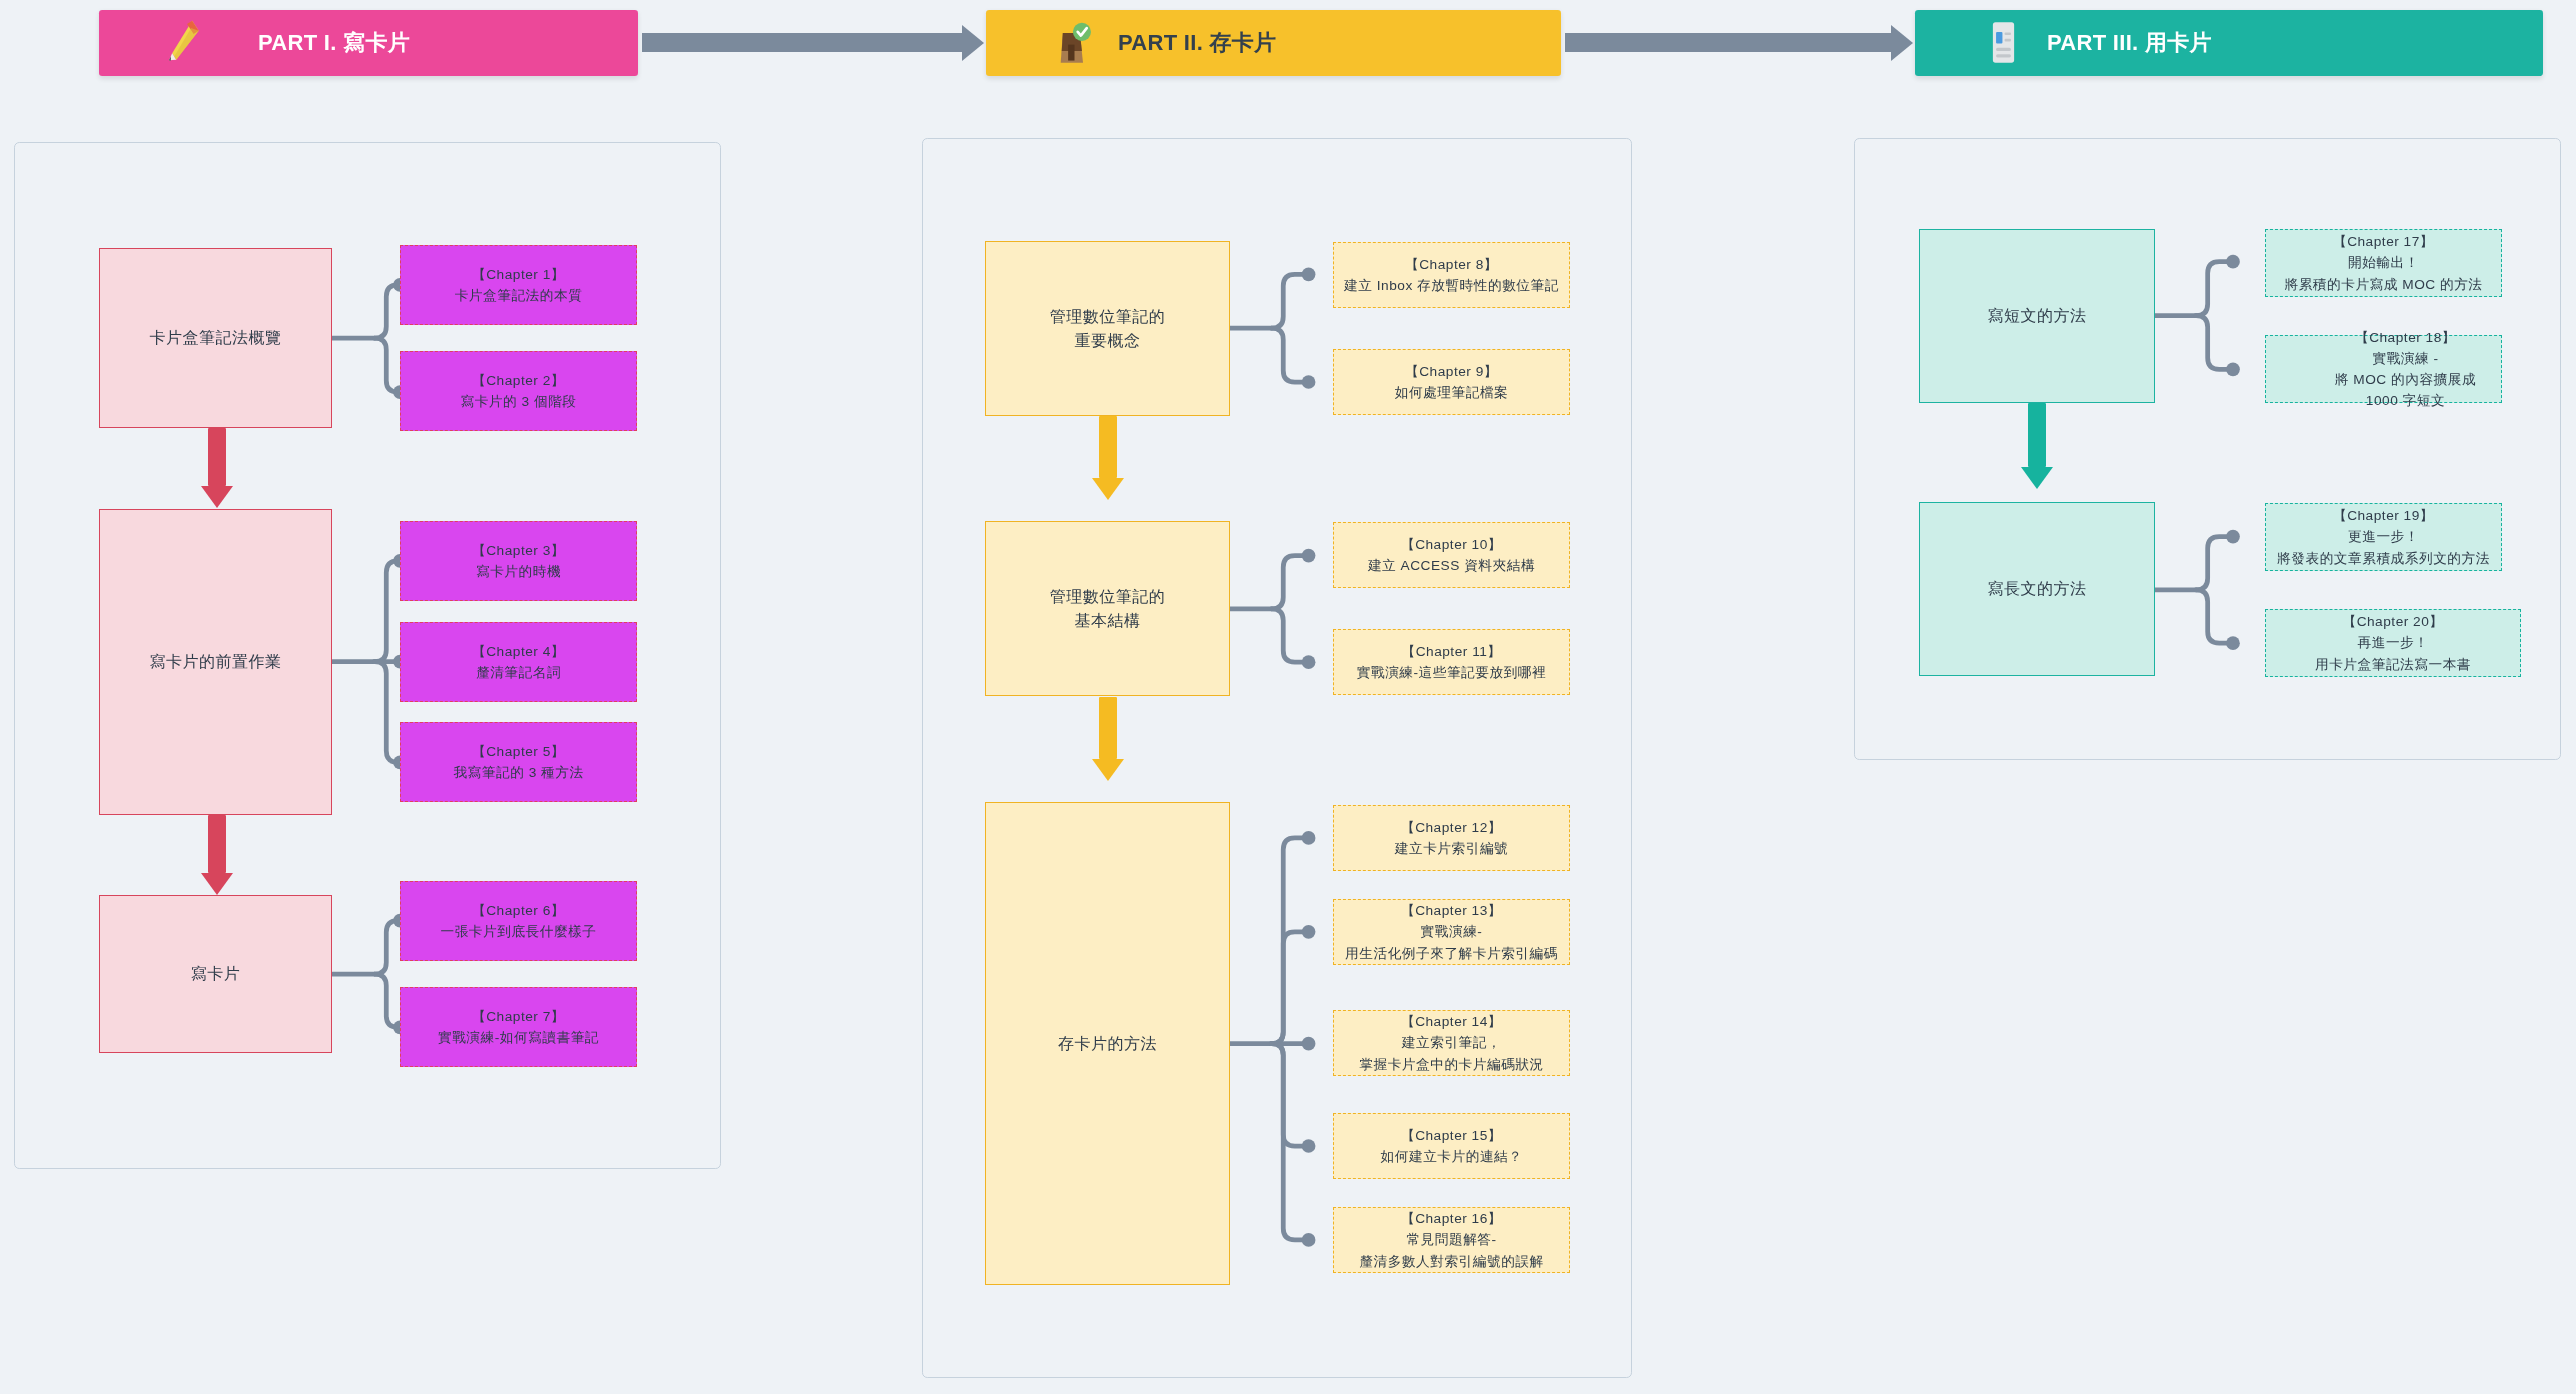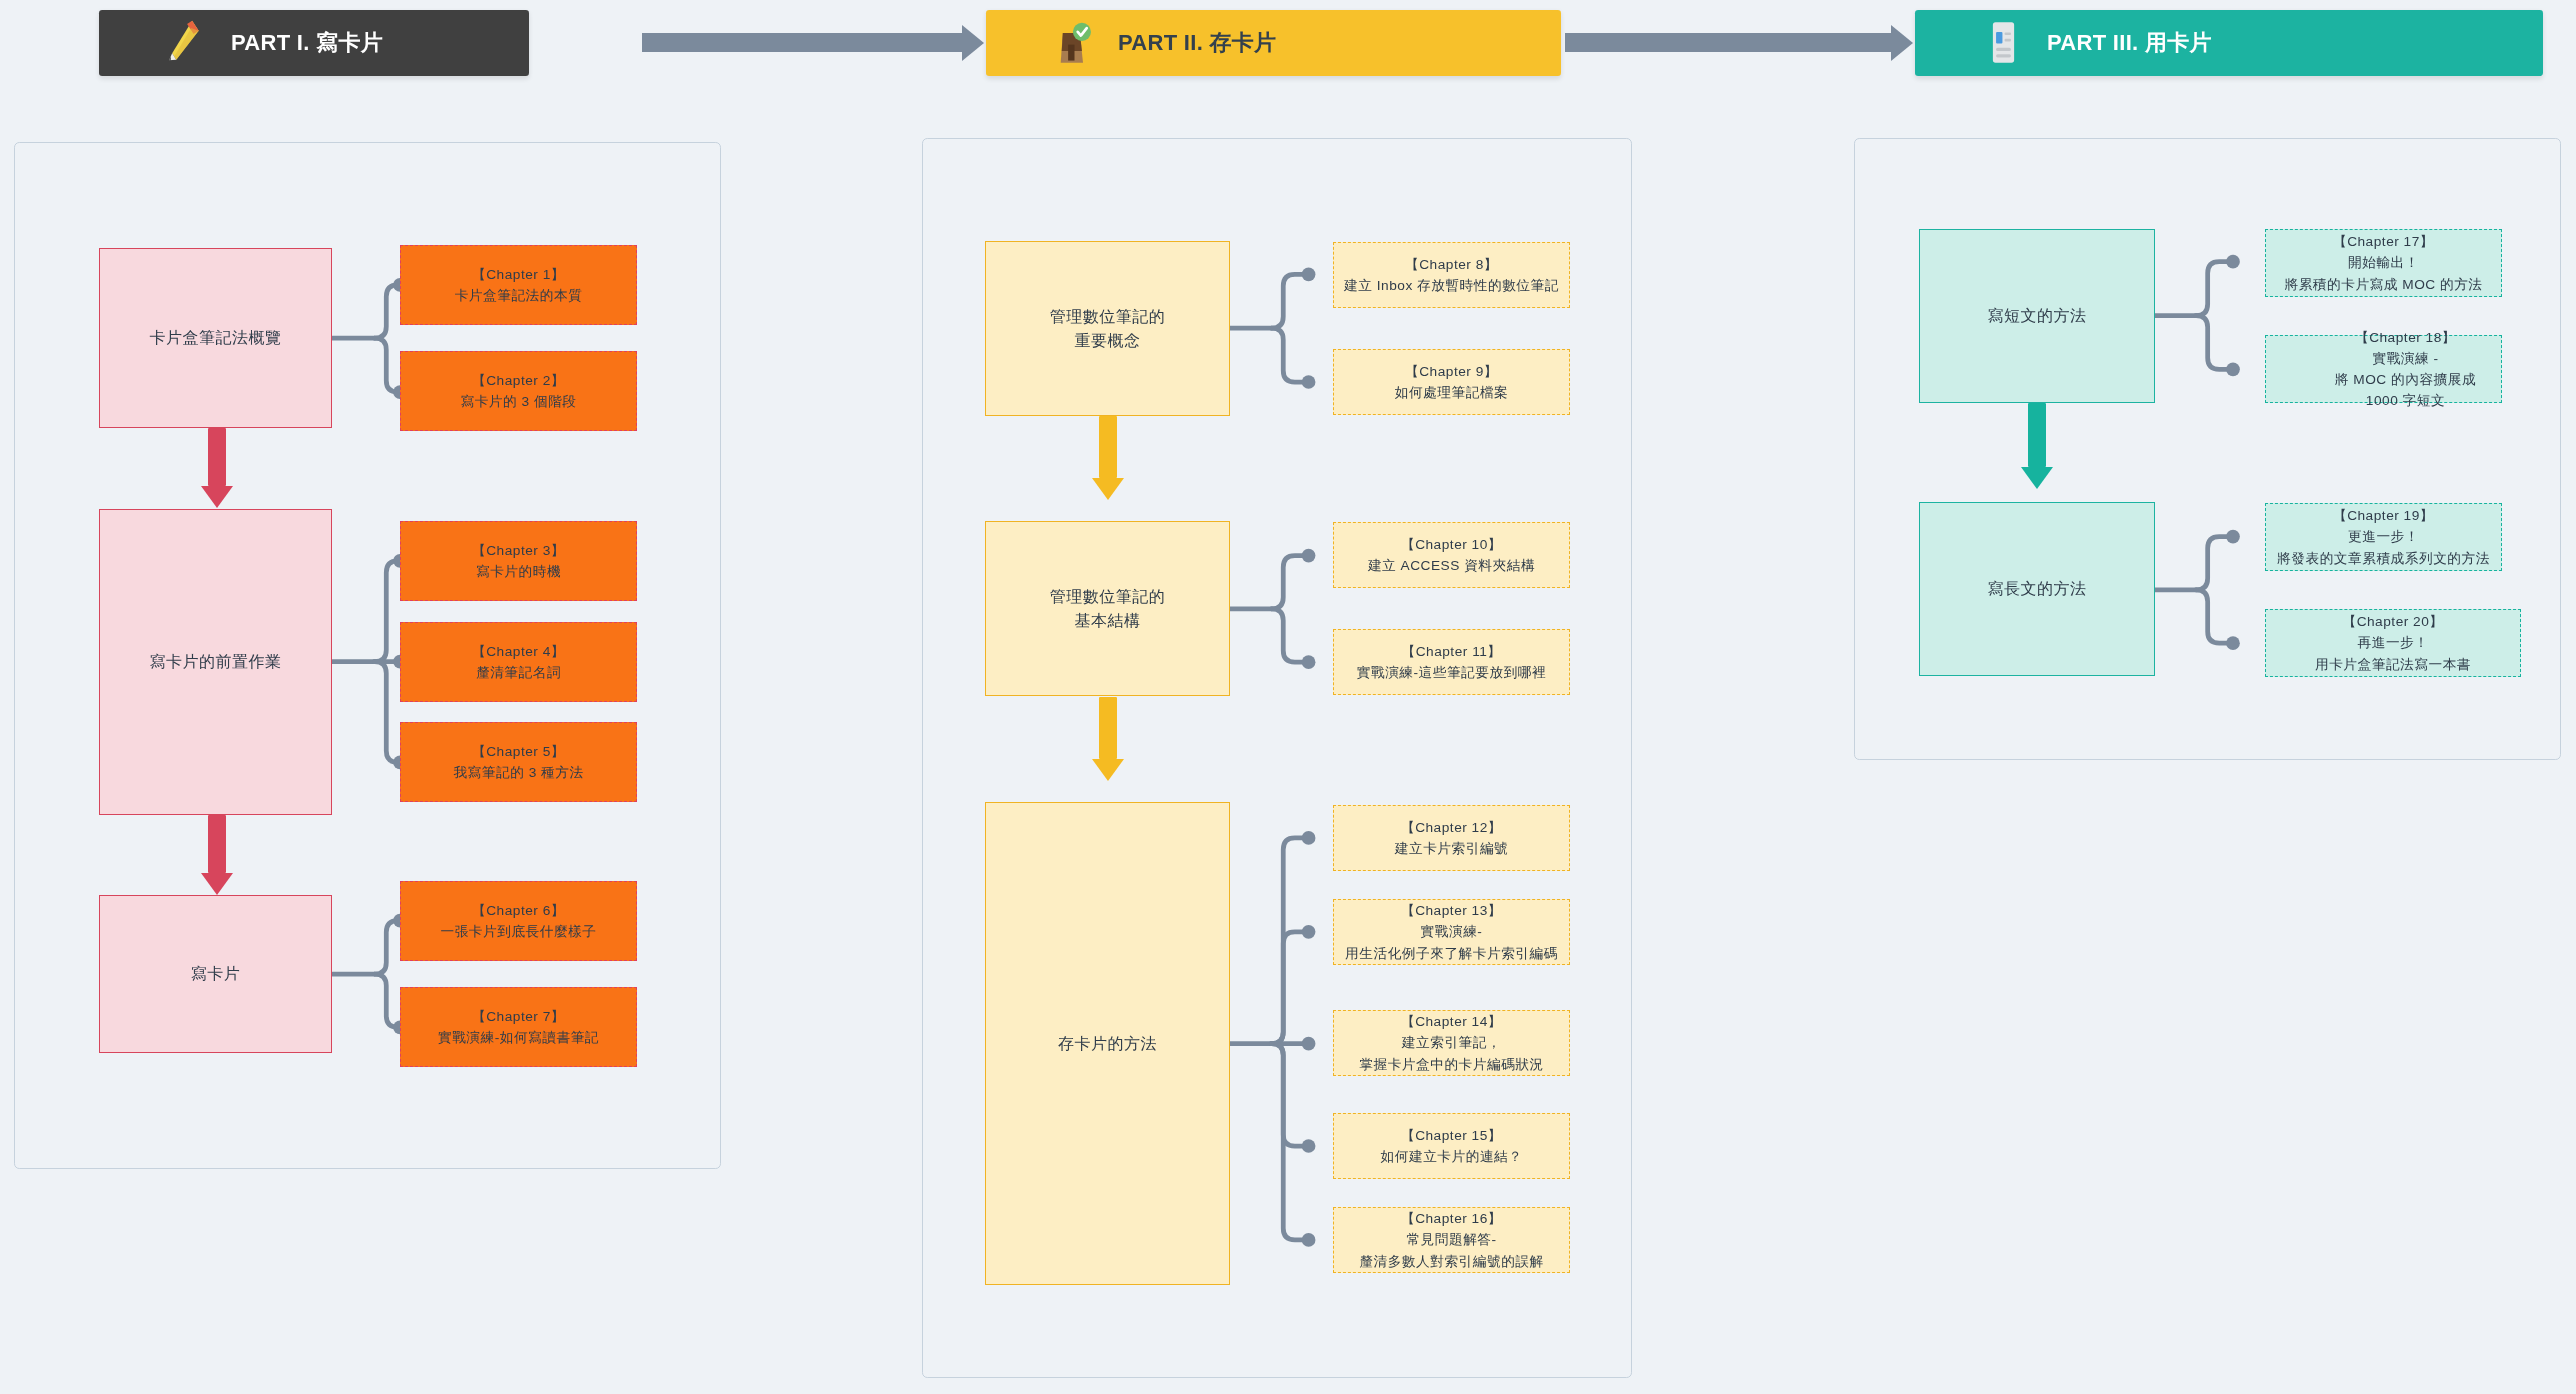--- a/index.html
+++ b/index.html
@@ -39,21 +39,21 @@
     position: relative;
     margin-right: 18px;
   }
   .part-banner .banner-title {
     font-size: 22px;
     font-weight: 700;
     letter-spacing: 0.3px;
     white-space: nowrap;
   }
 
-  #banner-1 { left: 99px;  top: 9.5px; width: 430px; height: 66px; background: #404040; }
+  #banner-1 { left: 99px;  top: 9.5px; width: 539px; height: 66px; background: #ec4899; gap: 27px; }
   #banner-2 { left: 986px; top: 9.5px; width: 575px; height: 66px; background: #f7c12b; }
   #banner-3 { left: 1915px; top: 9.5px; width: 628px; height: 66px; background: #1cb3a1; }
   #banner-1 .banner-title { color: #ffffff; }
   #banner-2 .banner-title { color: #33404d; }
   #banner-3 .banner-title { color: #ffffff; }
 
   
   .flow-arrow {
     position: absolute;
     height: 19px;
@@ -110,21 +110,21 @@
     letter-spacing: 0.5px;
     white-space: pre-line;
   }
   .parent-node { border-width: 1.1px; border-style: solid; }
   .parent-pink   { background: #f8d9de; border-color: #d7455c; }
   .parent-yellow { background: #fdeec4; border-color: #f0b323; }
   .parent-teal   { background: #cdeee8; border-color: #1cb3a1; }
 
   
   .chapter-node { border-width: 1.6px; border-style: dashed; }
-  .chapter-pink   { background: #f97316; border-color: #e0405e; }
+  .chapter-pink   { background: #d946ef; border-color: #e0405e; }
   .chapter-yellow { background: #fdeec4; border-color: #f0b323; }
   .chapter-teal   { background: #cdeee8; border-color: #16b39e; }
   .chapter-node .node-label {
     font-size: 13.7px;
     line-height: 1.55;
     color: #2f3c4a;
     white-space: pre-line;
     padding: 0 7.4px;
   }
 

